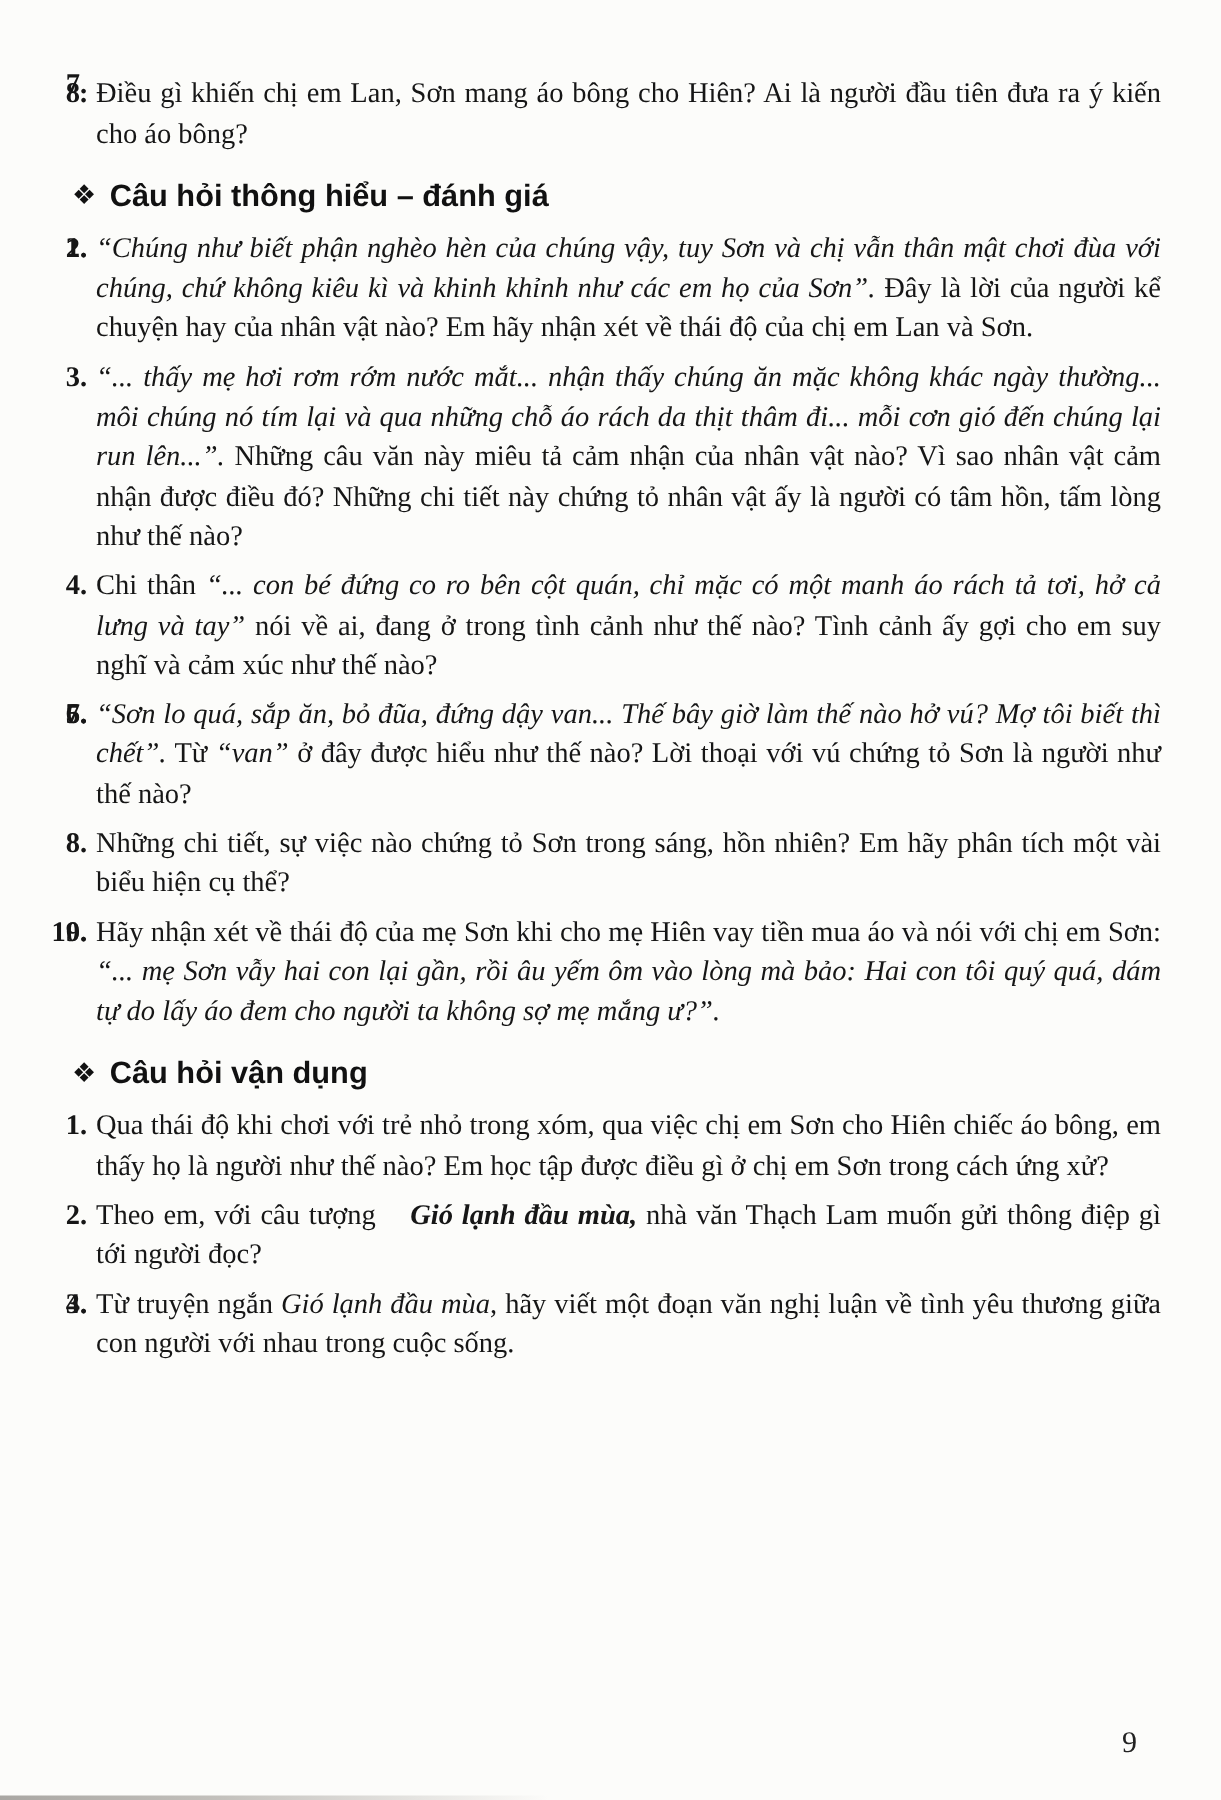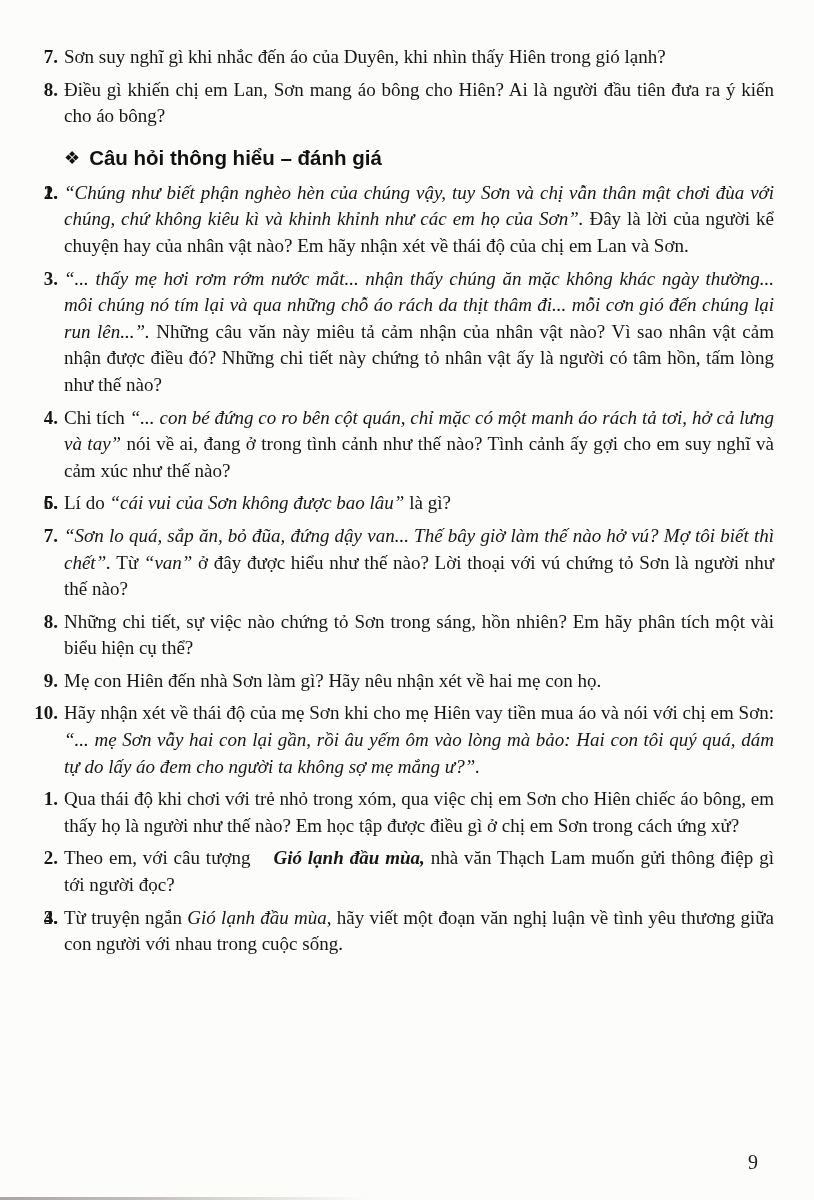--- a/index.html
+++ b/index.html
@@ -29,21 +29,21 @@
     left: -36px;
     top: 0;
     width: 30px;
     text-align: right;
     font-weight: bold;
   }
   .seg-n { font-style: normal; }
   .seg-i { font-style: italic; }
   .seg-bi { font-style: italic; font-weight: bold; margin-left: 17px; }
   .heading {
-    margin: 16px 0 10px 34px;
+    margin: 16px 0 10px 18px;
     font-family: "Liberation Sans", "DejaVu Sans", sans-serif;
     font-weight: bold;
     font-size: 20.5px;
     color: #111;
   }
   .heading .bullet {
     display: inline-block;
     margin-right: 9px;
     font-size: 18px;
     transform: translateY(-1px);
@@ -62,21 +62,21 @@
     background: linear-gradient(to right, #55504a 0%, #8a857e 18%, transparent 45%);
     opacity: .5;
   }
 </style>
 </head>
 <body>
 
 <div class="page">
   <div class="content">
   <div class="question">
-    <span class="q-num">7.</span><span class="q-text"><span class="seg-n">Sơn suy nghĩ gì khi nhắc đến áo của Duyên, khi nhìn thấy Hiên trong gió lạnh?</span></span>
+    <span class="q-num">7.</span>
   </div>
 
   <div class="question">
     <span class="q-num">8.</span><span class="q-text"><span class="seg-n">Điều gì khiến chị em Lan, Sơn mang áo bông cho Hiên? Ai là người đầu tiên đưa ra ý kiến cho áo bông?</span></span>
   </div>
 
   <div class="heading">
     <span class="bullet">❖</span><span>Câu hỏi thông hiểu – đánh giá</span>
   </div>
 
@@ -86,47 +86,50 @@
 
   <div class="question">
     <span class="q-num">2.</span><span class="q-text"><span class="seg-i">“Chúng như biết phận nghèo hèn của chúng vậy, tuy Sơn và chị vẫn thân mật chơi đùa với chúng, chứ không kiêu kì và khinh khỉnh như các em họ của Sơn”.</span><span class="seg-n"> Đây là lời của người kể chuyện hay của nhân vật nào? Em hãy nhận xét về thái độ của chị em Lan và Sơn.</span></span>
   </div>
 
   <div class="question">
     <span class="q-num">3.</span><span class="q-text"><span class="seg-i">“... thấy mẹ hơi rơm rớm nước mắt... nhận thấy chúng ăn mặc không khác ngày thường... môi chúng nó tím lại và qua những chỗ áo rách da thịt thâm đi... mỗi cơn gió đến chúng lại run lên...”.</span><span class="seg-n"> Những câu văn này miêu tả cảm nhận của nhân vật nào? Vì sao nhân vật cảm nhận được điều đó? Những chi tiết này chứng tỏ nhân vật ấy là người có tâm hồn, tấm lòng như thế nào?</span></span>
   </div>
 
   <div class="question">
-    <span class="q-num">4.</span><span class="q-text"><span class="seg-n">Chi tích </span><span class="seg-i">“... con bé đứng co ro bên cột quán, chỉ mặc có một manh áo rách tả tơi, hở cả lưng và tay”</span><span class="seg-n"> nói về ai, đang ở trong tình cảnh như thế nào? Tình cảnh ấy gợi cho em suy nghĩ và cảm xúc như thế nào?</span></span>
+    <span class="q-num">4.</span><span class="q-text"><span class="seg-n">Chi thân </span><span class="seg-i">“... con bé đứng co ro bên cột quán, chỉ mặc có một manh áo rách tả tơi, hở cả lưng và tay”</span><span class="seg-n"> nói về ai, đang ở trong tình cảnh như thế nào? Tình cảnh ấy gợi cho em suy nghĩ và cảm xúc như thế nào?</span></span>
   </div>
 
   <div class="question">
     <span class="q-num">5.</span>
   </div>
 
   <div class="question">
-    <span class="q-num">6.</span><span class="q-text"><span class="seg-n">Lí do </span><span class="seg-i">“cái vui của Sơn không được bao lâu”</span><span class="seg-n"> là gì?</span></span>
+    <span class="q-num">6.</span>
   </div>
 
   <div class="question">
     <span class="q-num">7.</span><span class="q-text"><span class="seg-i">“Sơn lo quá, sắp ăn, bỏ đũa, đứng dậy van... Thế bây giờ làm thế nào hở vú? Mợ tôi biết thì chết”.</span><span class="seg-n"> Từ </span><span class="seg-i">“van”</span><span class="seg-n"> ở đây được hiểu như thế nào? Lời thoại với vú chứng tỏ Sơn là người như thế nào?</span></span>
   </div>
 
   <div class="question">
     <span class="q-num">8.</span><span class="q-text"><span class="seg-n">Những chi tiết, sự việc nào chứng tỏ Sơn trong sáng, hồn nhiên? Em hãy phân tích một vài biểu hiện cụ thể?</span></span>
   </div>
 
   <div class="question">
-    <span class="q-num">9.</span><span class="q-text"><span class="seg-n">Mẹ con Hiên đến nhà Sơn làm gì? Hãy nêu nhận xét về hai mẹ con họ.</span></span>
+    <span class="q-num">9.</span>
   </div>
 
   <div class="question">
     <span class="q-num">10.</span><span class="q-text"><span class="seg-n">Hãy nhận xét về thái độ của mẹ Sơn khi cho mẹ Hiên vay tiền mua áo và nói với chị em Sơn: </span><span class="seg-i">“... mẹ Sơn vẫy hai con lại gần, rồi âu yếm ôm vào lòng mà bảo: Hai con tôi quý quá, dám tự do lấy áo đem cho người ta không sợ mẹ mắng ư?”.</span></span>
   </div>
 
+  <div class="heading">
+    <span class="bullet">❖</span><span>Câu hỏi vận dụng</span>
+  </div>
 
   <div class="question">
     <span class="q-num">1.</span><span class="q-text"><span class="seg-n">Qua thái độ khi chơi với trẻ nhỏ trong xóm, qua việc chị em Sơn cho Hiên chiếc áo bông, em thấy họ là người như thế nào? Em học tập được điều gì ở chị em Sơn trong cách ứng xử?</span></span>
   </div>
 
   <div class="question">
     <span class="q-num">2.</span><span class="q-text"><span class="seg-n">Theo em, với câu tượng </span><span class="seg-bi">Gió lạnh đầu mùa,</span><span class="seg-n"> nhà văn Thạch Lam muốn gửi thông điệp gì tới người đọc?</span></span>
   </div>
 
   <div class="question">

